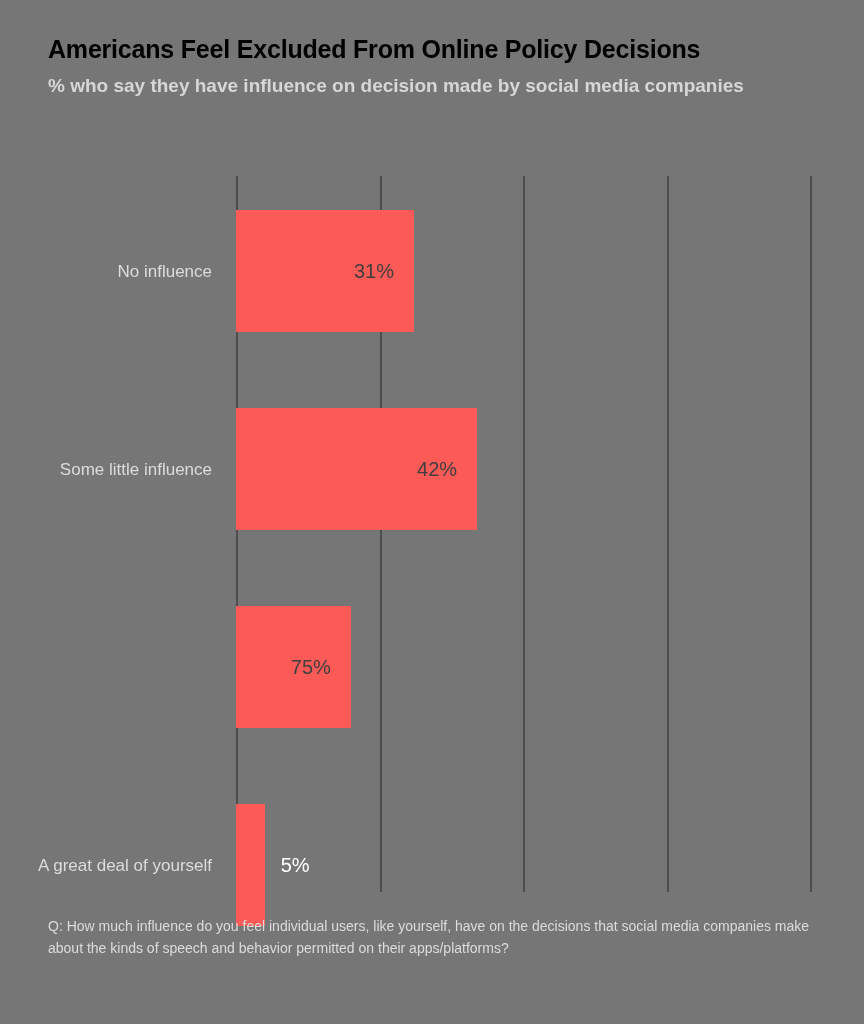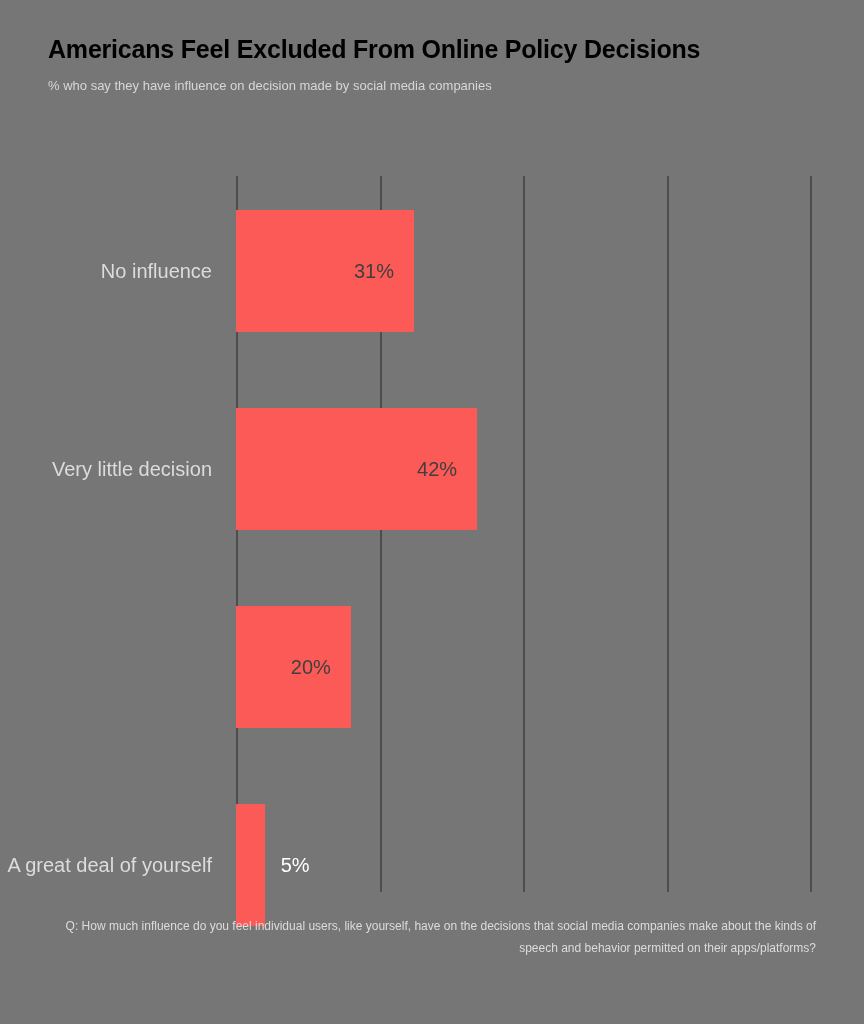--- a/index.html
+++ b/index.html
@@ -33,22 +33,22 @@
     color: #000000;
     letter-spacing: -0.2px;
     line-height: 30px;
     white-space: nowrap;
   }
   .chart-subtitle {
     position: absolute;
     left: 48px;
     top: 76px;
     width: 780px;
-    font-size: 13px;
-    font-weight: normal;
+    font-size: 19px;
+    font-weight: bold;
     color: #d7d7d7;
     line-height: 19px;
     white-space: nowrap;
   }
 
   
   .plot-area {
     position: absolute;
     left: 236px;
     top: 176px;
@@ -104,34 +104,34 @@
     left: 0;
     top: 176px;
     width: 212px;
     height: 716px;
   }
   .cat-label {
     position: absolute;
     right: 0;
     width: 212px;
     text-align: right;
-    font-size: 20px;
+    font-size: 17px;
     line-height: 21px;
     color: #dcdcdc;
     transform: translateY(-50%);
   }
 
   
   .chart-footnote {
     position: absolute;
     left: 48px;
     top: 915px;
     width: 768px;
-    text-align: right;
-    font-size: 12px;
+    text-align: left;
+    font-size: 14px;
     line-height: 22px;
     color: #dcdcdc;
   }
 </style>
 </head>
 <body style="background: rgb(118, 118, 118);">
 
 <div id="chart-root">
 
   <div class="chart-title">Americans Feel Excluded From Online Policy Decisions</div>
@@ -150,29 +150,29 @@
       <div class="bar-row" style="top: 34px; width: 574px;">
         <div class="bar" style="width: 177.94px; background: rgb(251, 90, 87);"></div>
         <div class="bar-value inside" style="color: rgb(63, 63, 63); left: 117.94px;">31%</div>
       </div>
       <div class="bar-row" style="top: 232px; width: 574px;">
         <div class="bar" style="width: 241.08px; background: rgb(251, 90, 87);"></div>
         <div class="bar-value inside" style="color: rgb(63, 63, 63); left: 181.08px;">42%</div>
       </div>
       <div class="bar-row" style="top: 430px; width: 574px;">
         <div class="bar" style="width: 114.8px; background: rgb(251, 90, 87);"></div>
-        <div class="bar-value inside" style="color: rgb(63, 63, 63); left: 54.8px;">20%</div>
+        <div class="bar-value inside" style="color: rgb(63, 63, 63); left: 54.8px;">75%</div>
       </div>
       <div class="bar-row" style="top: 628px; width: 574px;">
         <div class="bar" style="width: 28.7px; background: rgb(251, 90, 87);"></div>
         <div class="bar-value outside" style="color: rgb(255, 255, 255); left: 44.7px;">5%</div>
       </div>
     </div>
 
   <div class="cat-labels" id="cat-labels">
       <div class="cat-label" style="top: 95px; color: rgb(220, 220, 220);">No influence</div>
-      <div class="cat-label" style="top: 293px; color: rgb(220, 220, 220);">Very little decision</div>
+      <div class="cat-label" style="top: 293px; color: rgb(220, 220, 220);">Some little influence</div>
       <div class="cat-label" style="top: 689px; color: rgb(220, 220, 220);">A great deal of yourself</div>
     </div>
 
   <div class="chart-footnote">Q: How much influence do you feel individual users, like yourself, have on the decisions that social media companies make about the kinds of speech and behavior permitted on their apps/platforms?</div>
 
 </div>
 
 </body></html>

